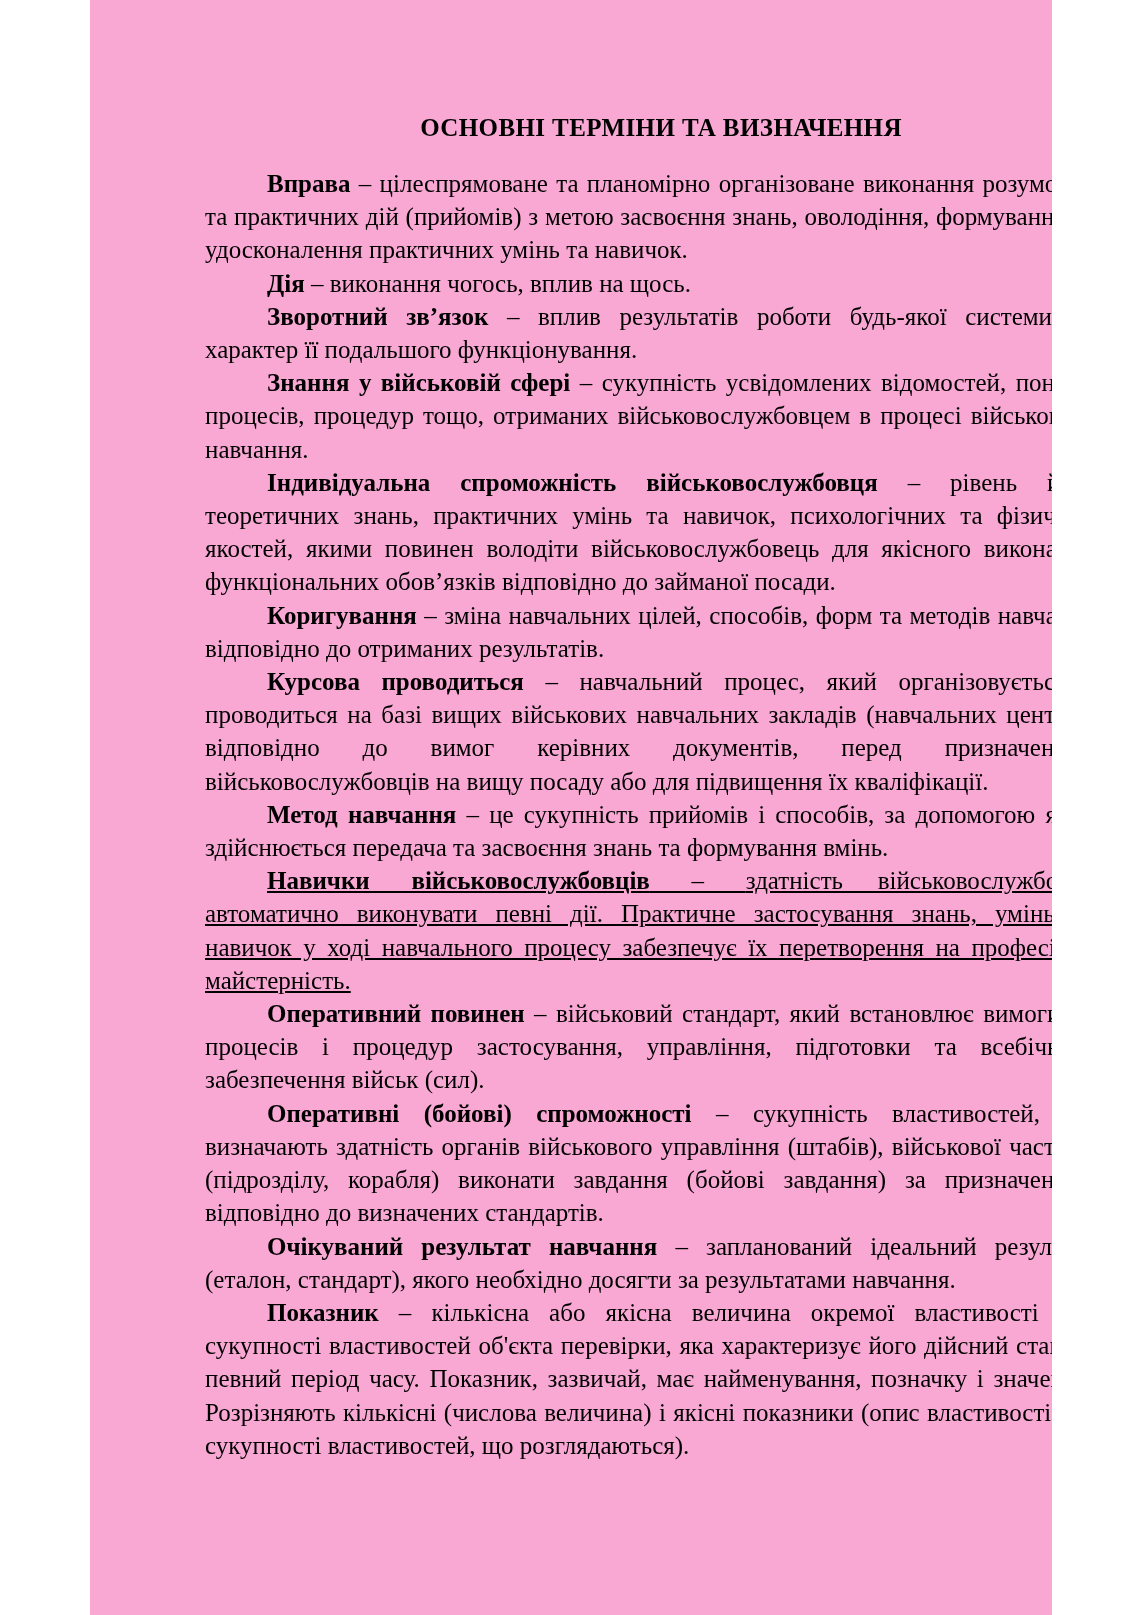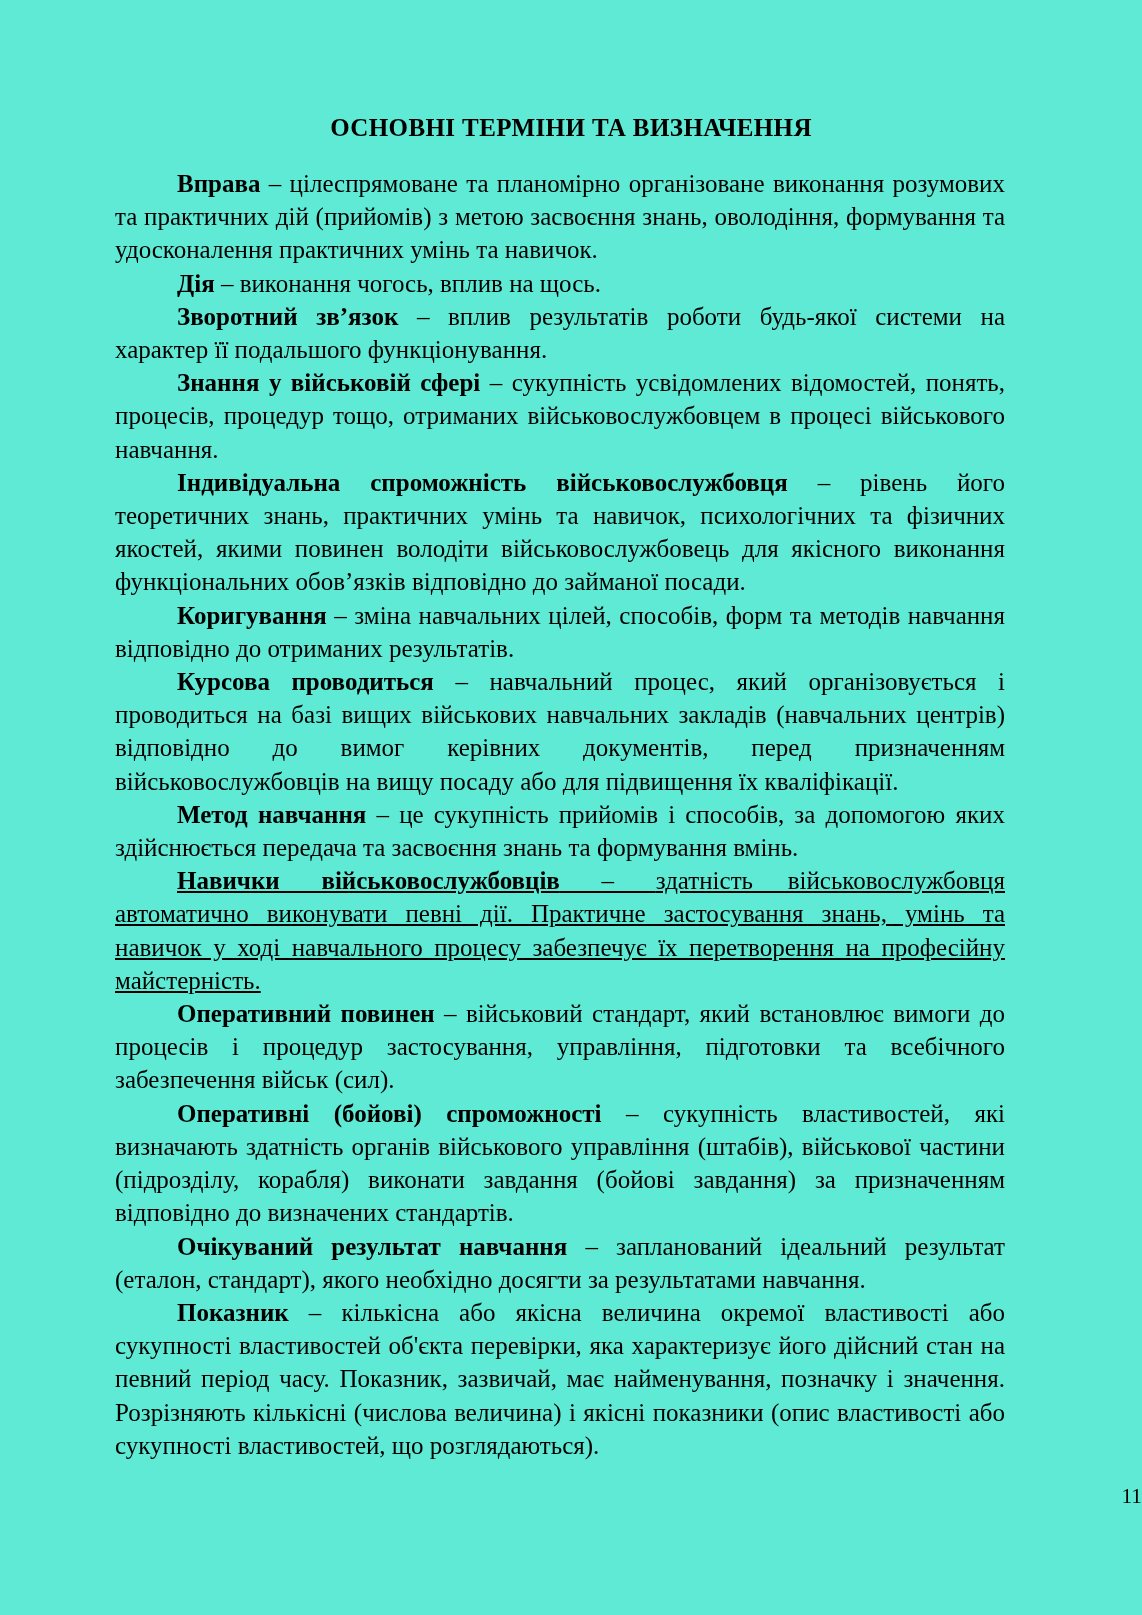--- a/index.html
+++ b/index.html
@@ -6,24 +6,24 @@
     margin: 0;
     padding: 0;
     background: #ffffff;
   }
   body {
     font-family: "Liberation Serif", "DejaVu Serif", serif;
     color: #000000;
   }
   .page {
     position: relative;
-    width: 1142px;
+    width: 962px;
     height: 1615px;
     margin: 0 auto;
-    background: #5eead4;
+    background: #f9a8d4;
     overflow: hidden;
     box-sizing: border-box;
   }
   .doc-title {
     position: absolute;
     top: 113px;
     left: 0;
     width: 1142px;
     text-align: center;
     font-size: 25px;

